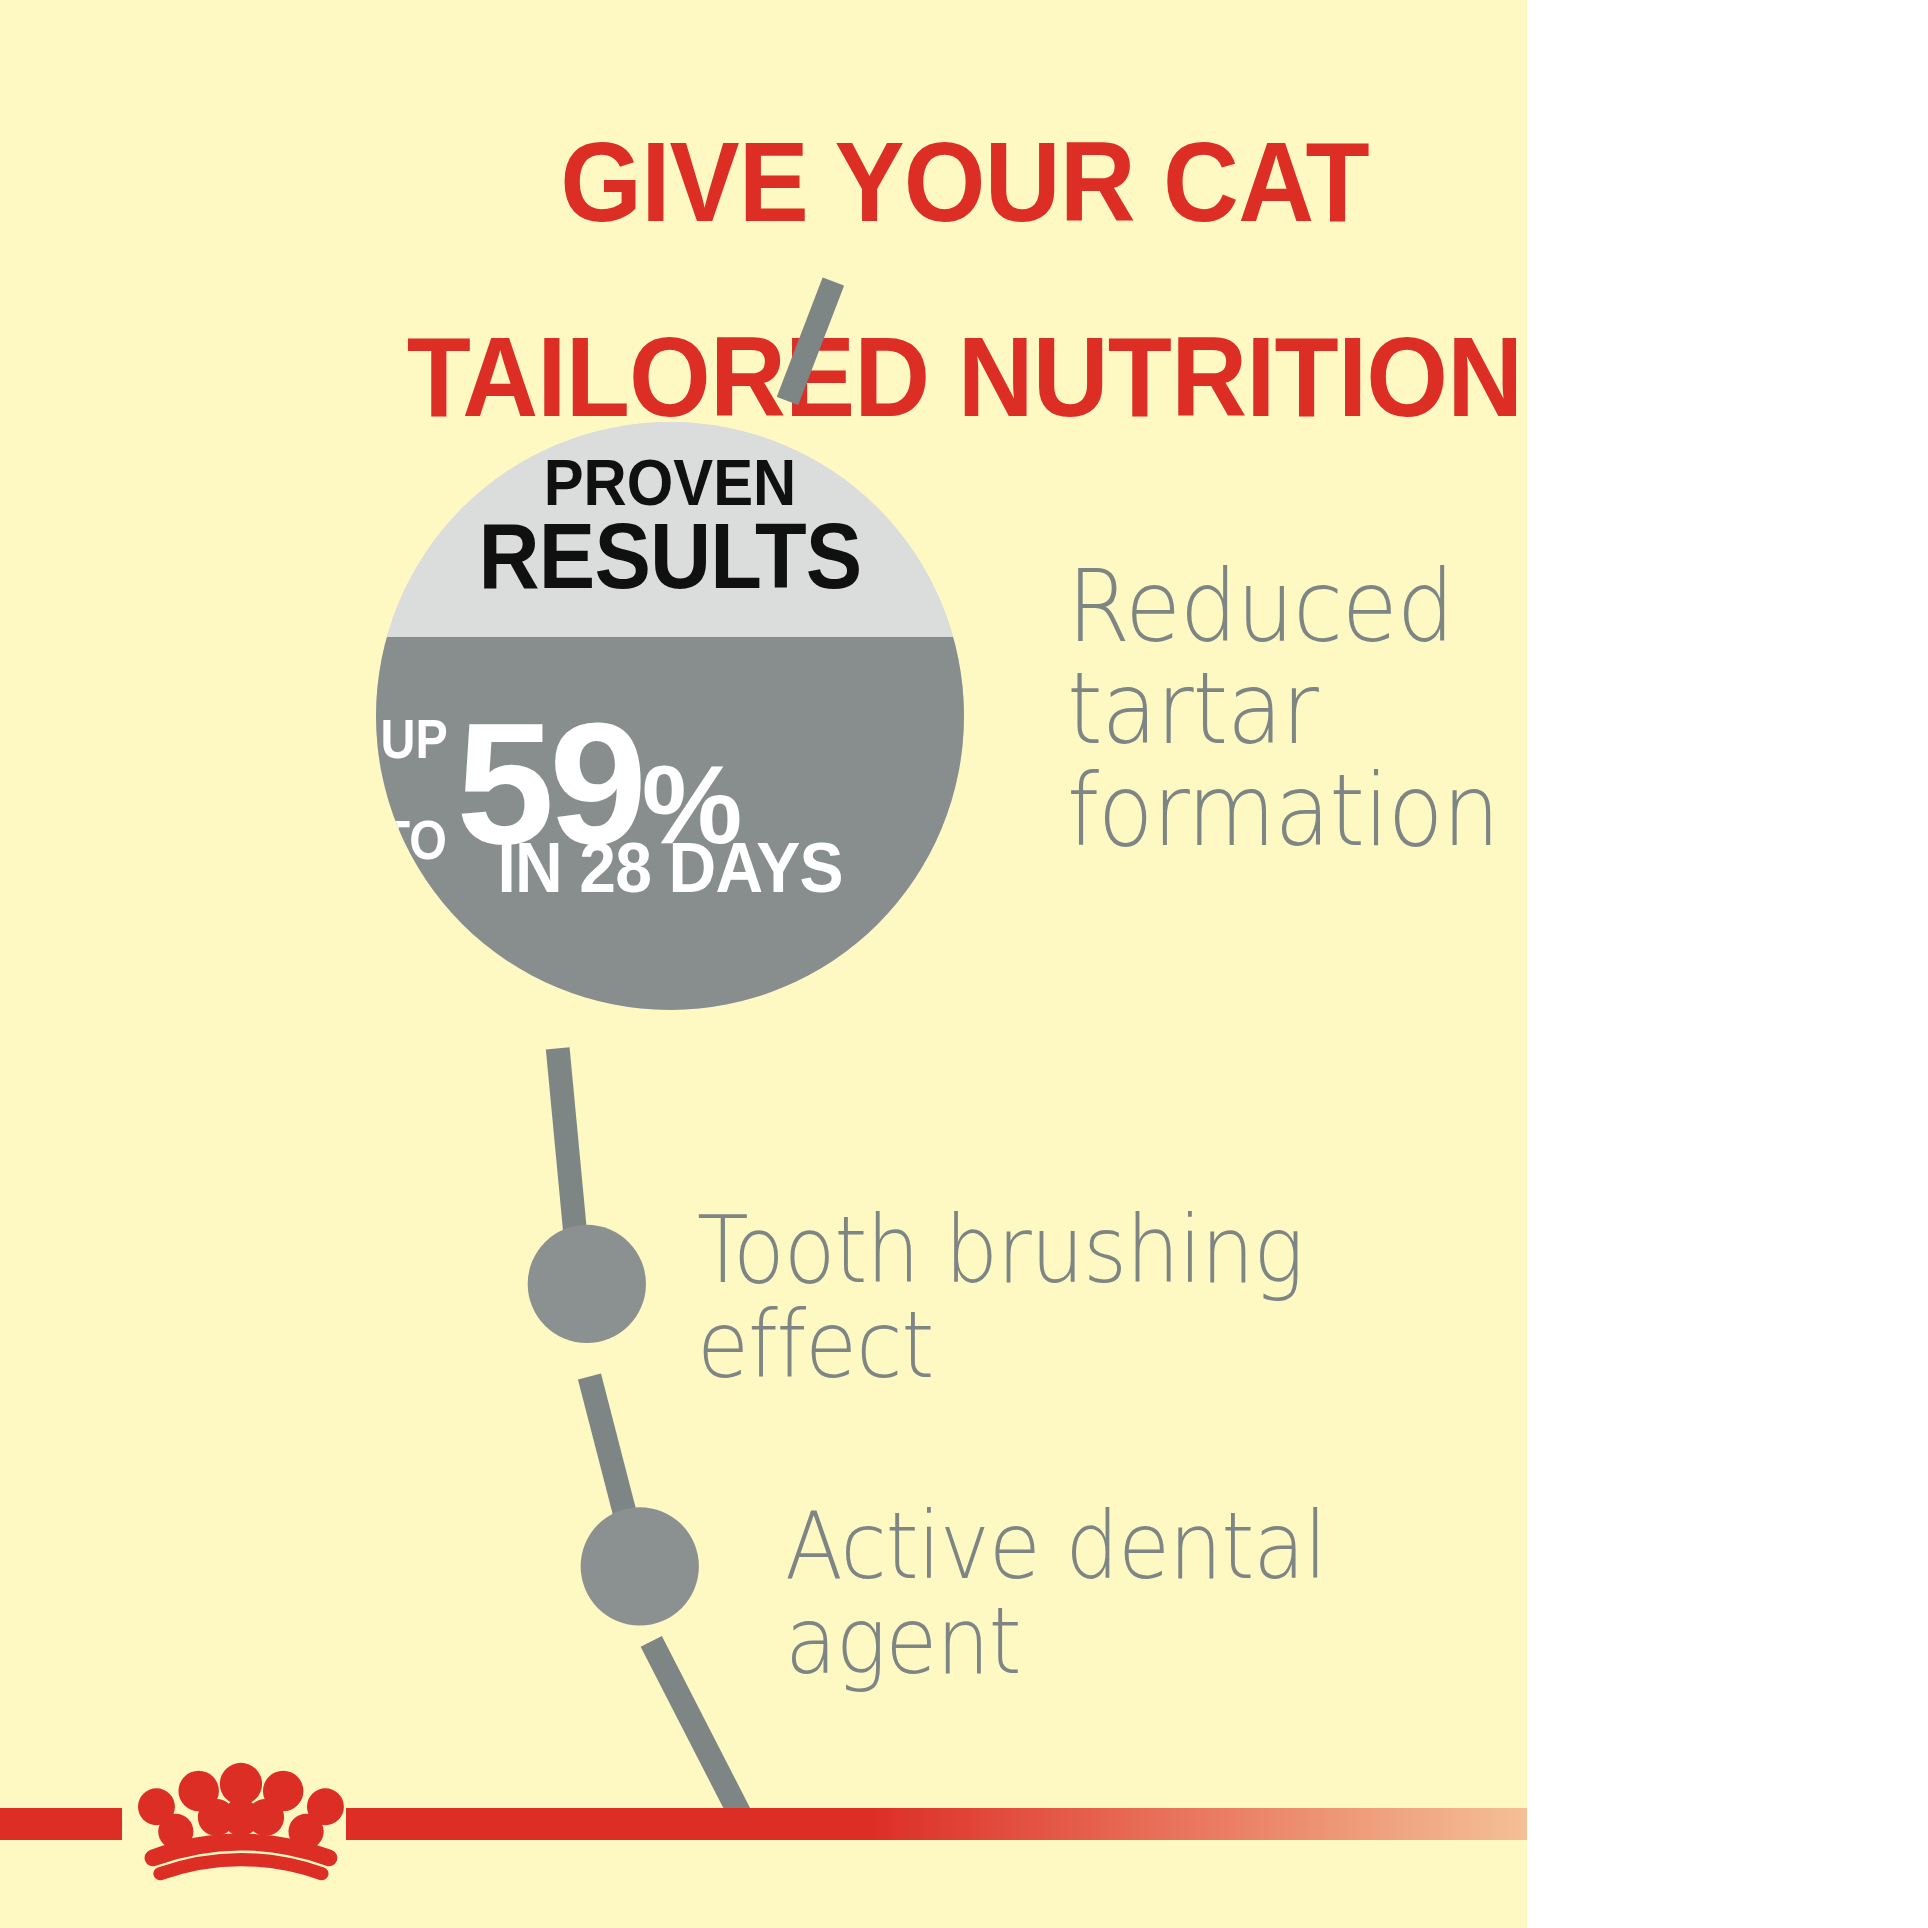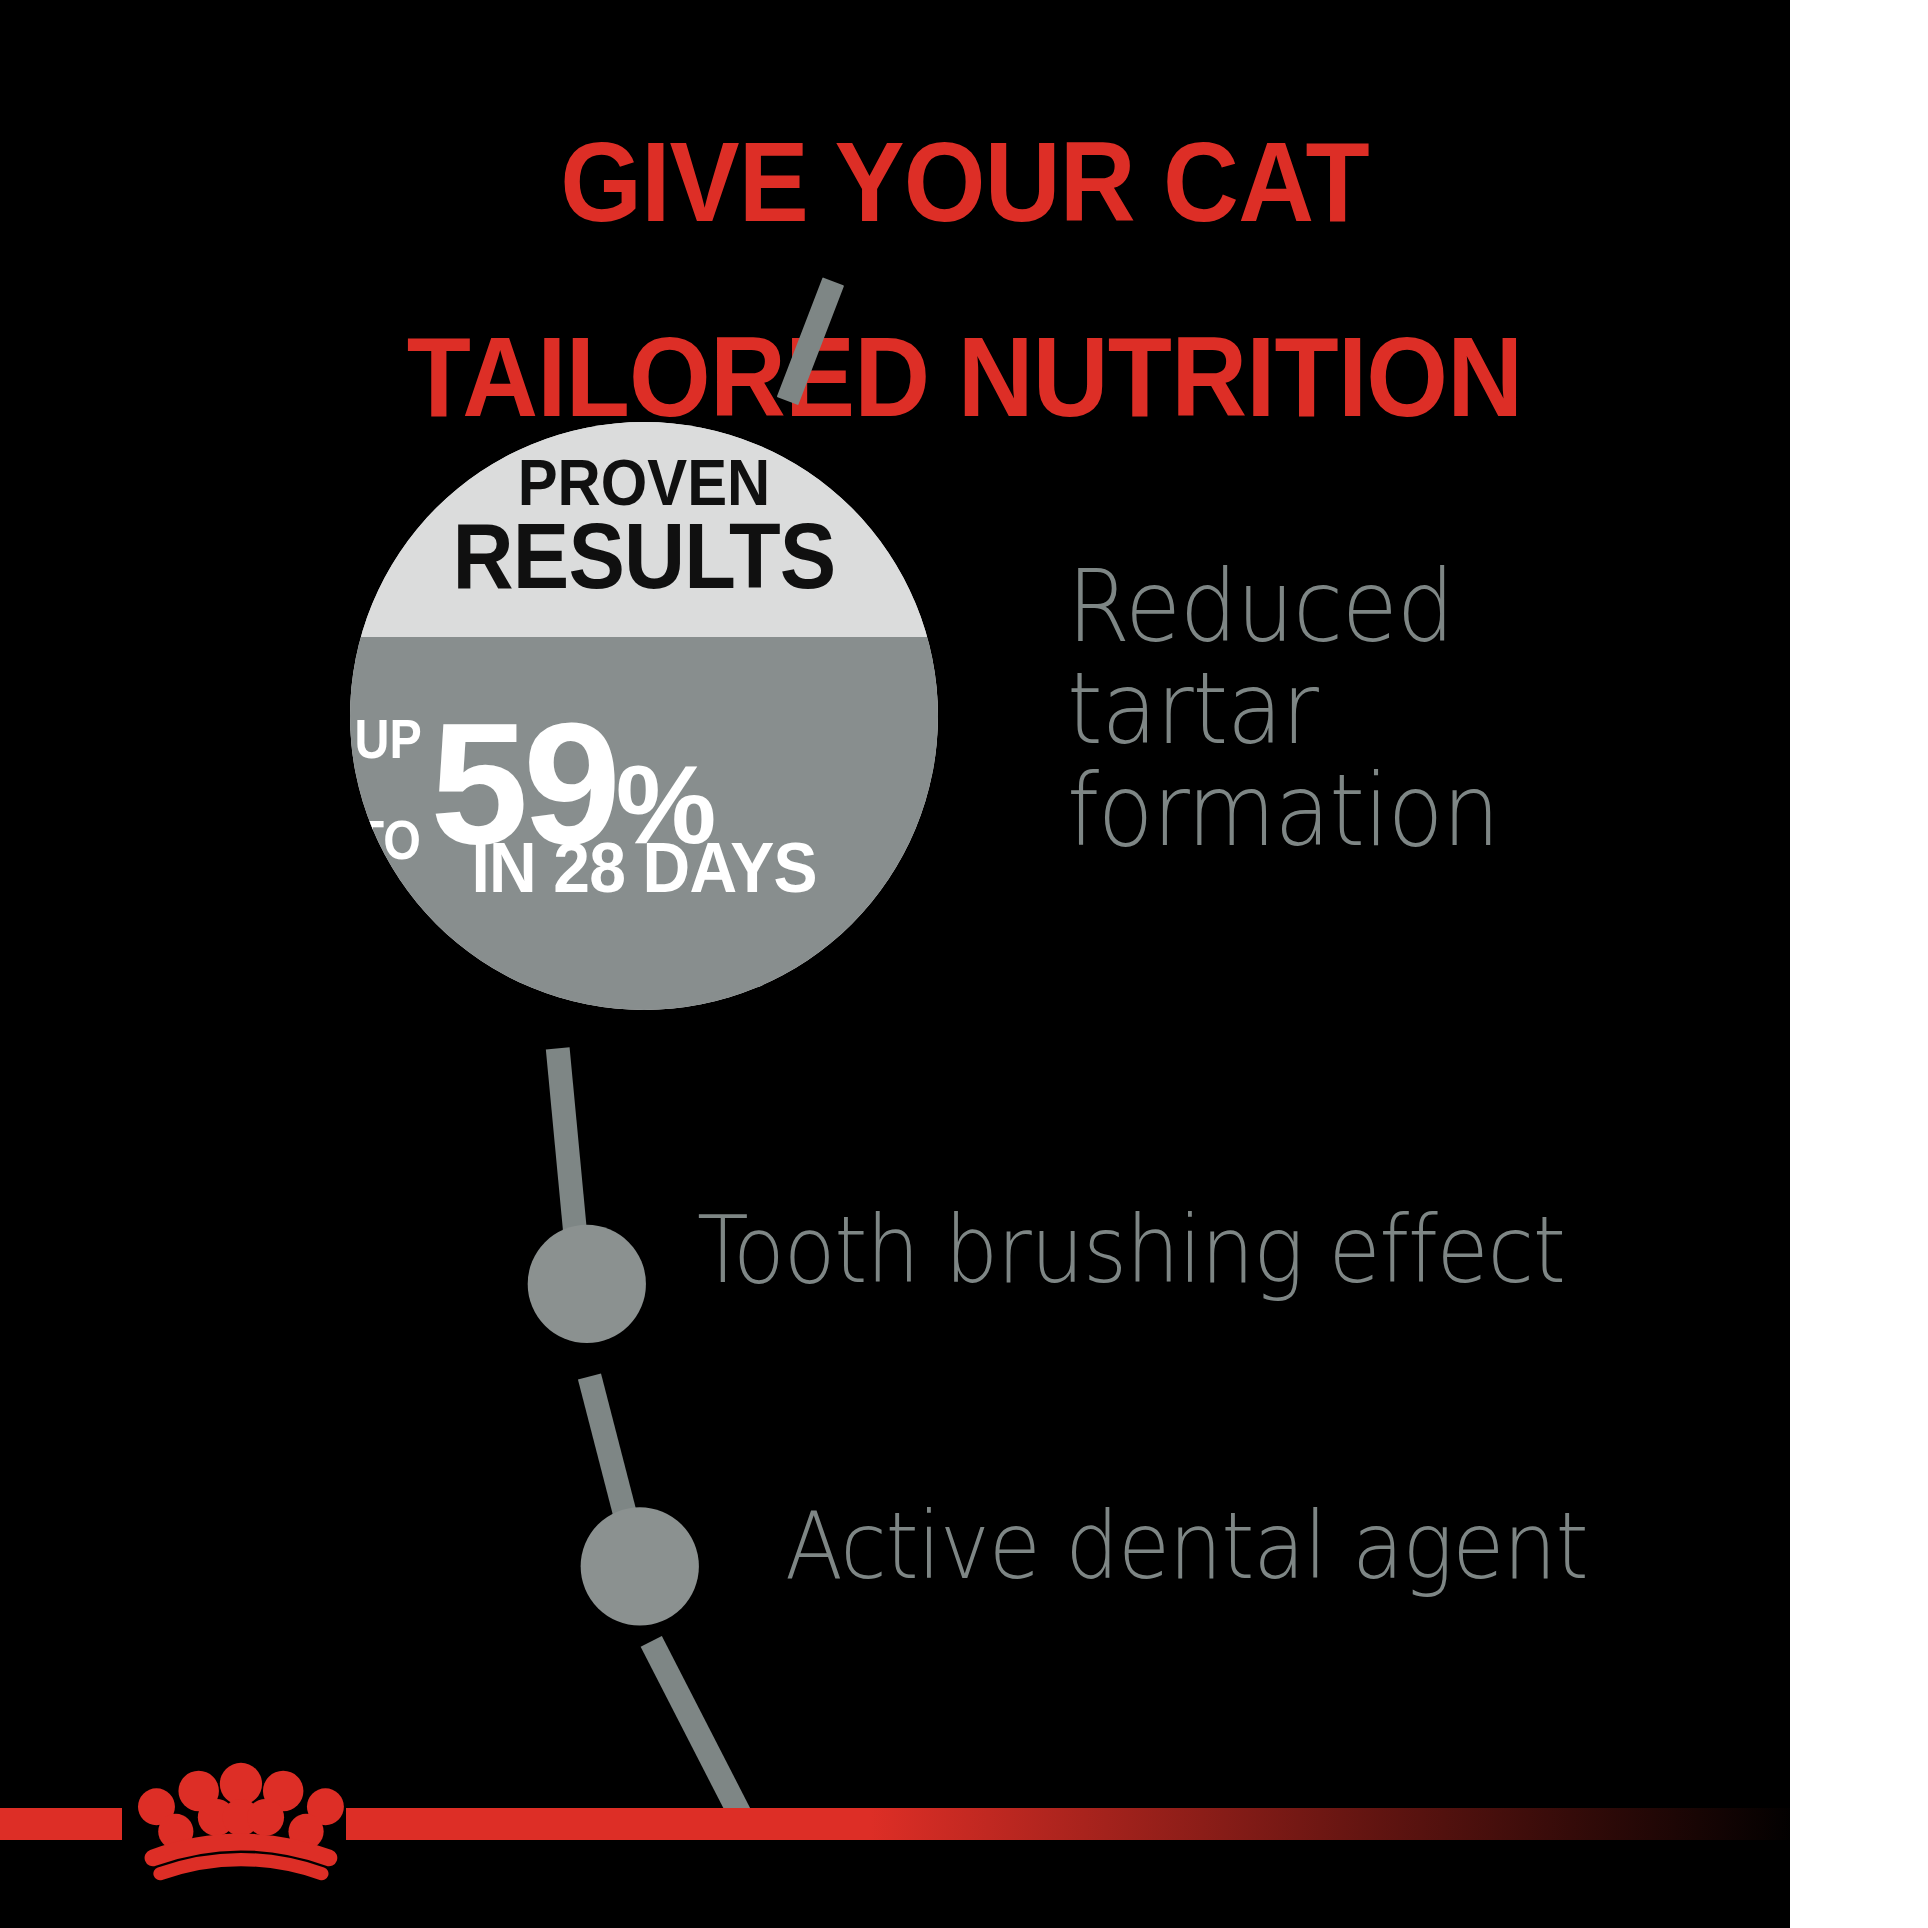--- a/index.html
+++ b/index.html
@@ -2,23 +2,23 @@
 <html style="font-size:14px"><head>
 <meta charset="utf-8">
 <style>
   html, body {
     margin: 0;
     padding: 0;
     background: #ffffff;
   }
   #stage {
     position: relative;
-    width: 1790px;
+    width: 1527px;
     height: 1929px;
-    background: #000000;
+    background: #fef9c3;
     overflow: hidden;
     font-family: "Liberation Sans", sans-serif;
     -webkit-font-smoothing: antialiased;
   }
 
   
   #headline {
     position: absolute;
     left: 0;
     top: 37px;
@@ -45,21 +45,21 @@
     height: 128px;
     background: #7e8685;
     transform: rotate(21deg);
     transform-origin: 50% 100%;
     border-radius: 0.9px;
   }
 
   
   #badge {
     position: absolute;
-    left: 350px;
+    left: 376px;
     top: 422px;
     width: 588px;
     height: 588px;
     border-radius: 50%;
     overflow: hidden;
     background: #dbdcdc;
   }
   #badge-top {
     position: absolute;
     left: 0; top: 0;

